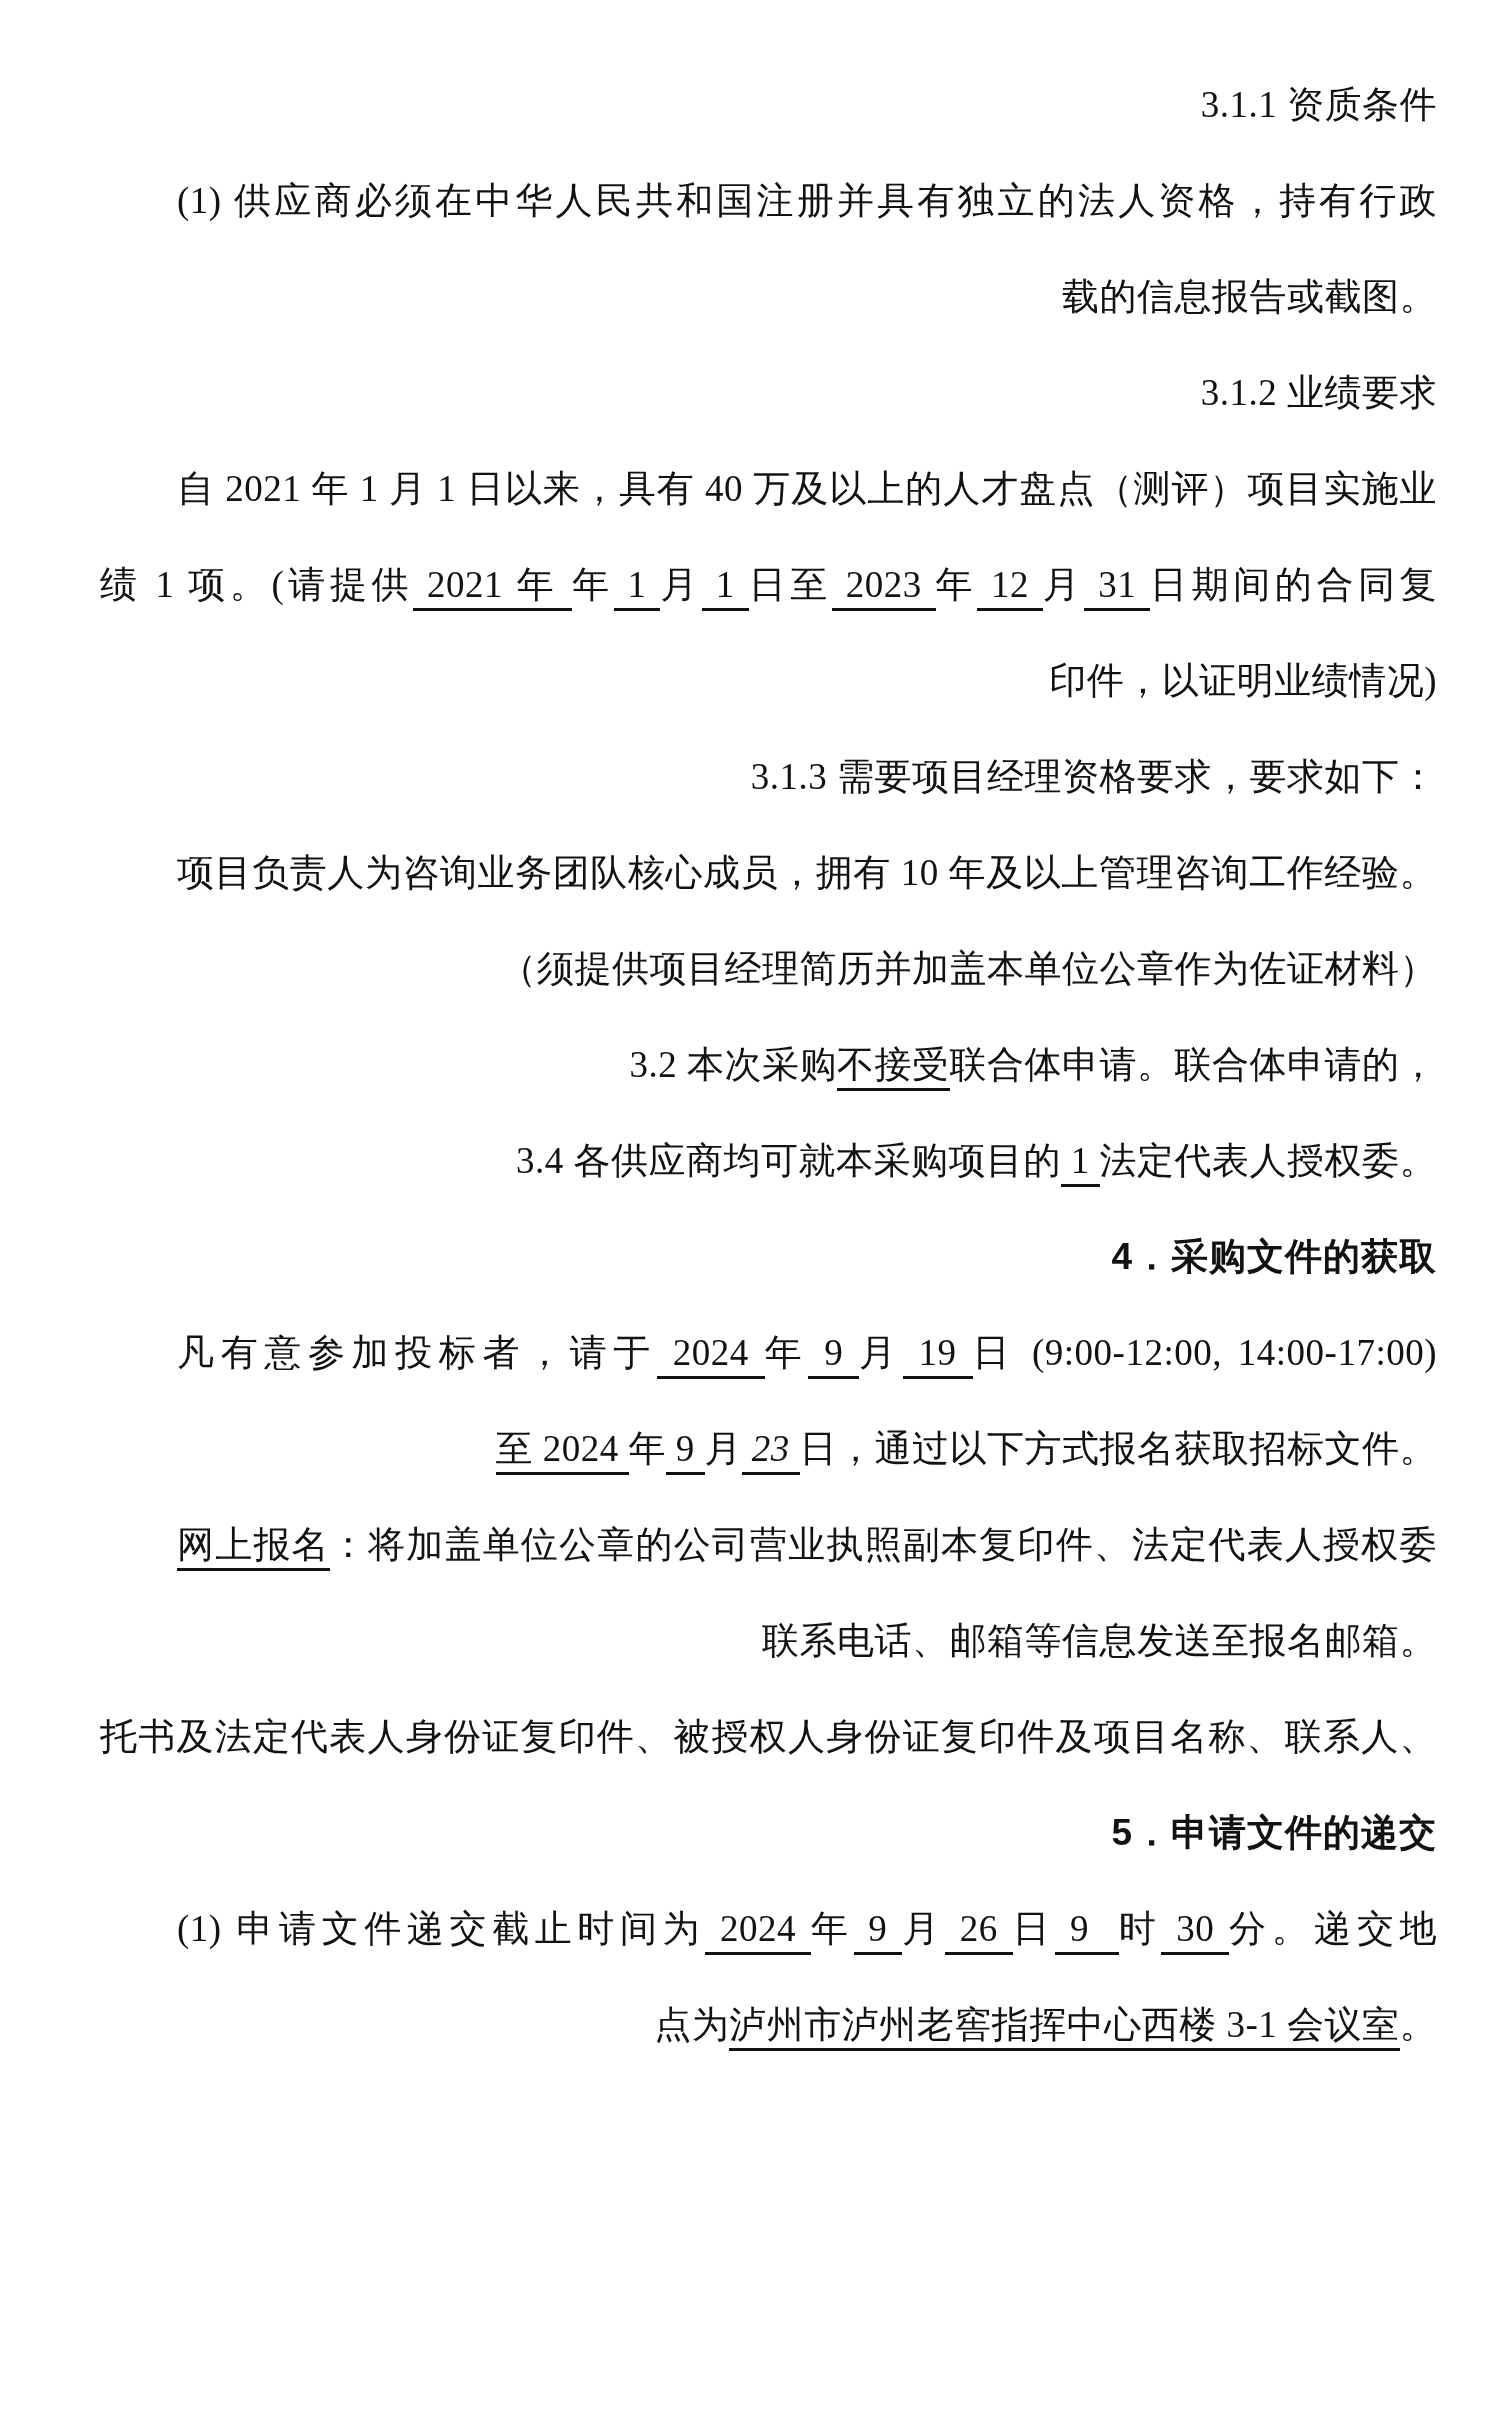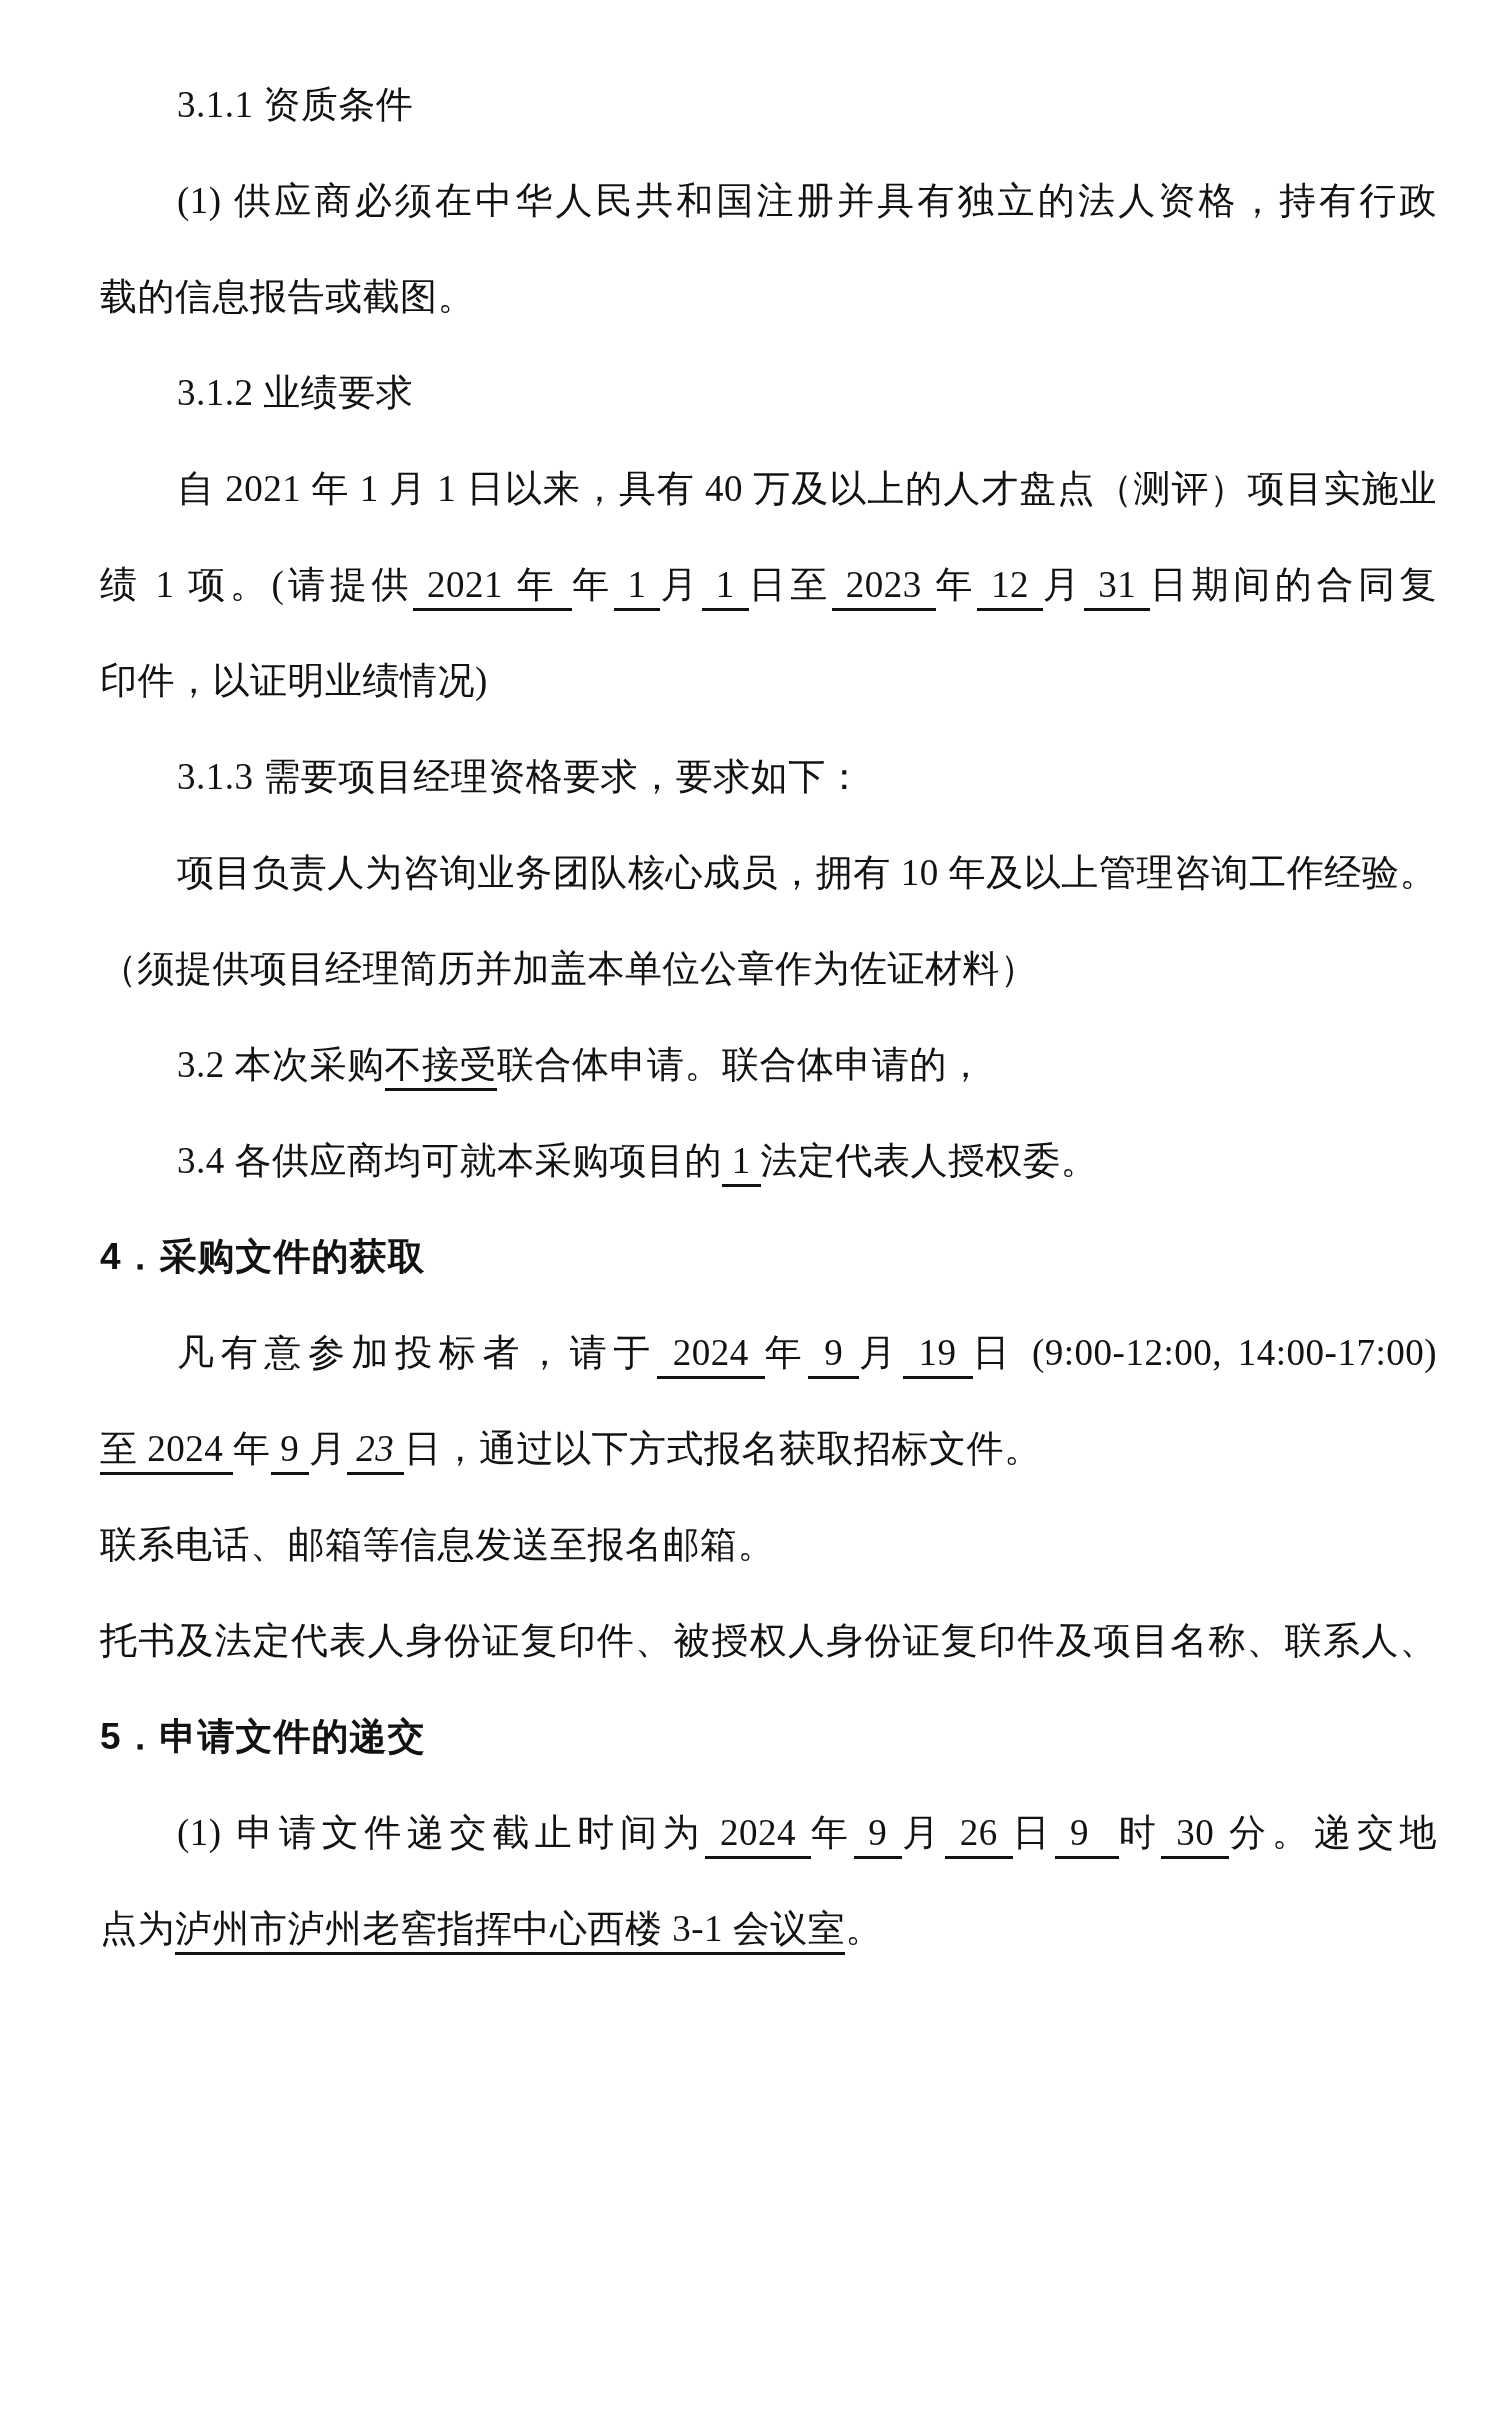--- a/index.html
+++ b/index.html
@@ -16,20 +16,21 @@
     padding: 57px 63px 0 100px;
     font-family: "Liberation Serif", serif;
     font-size: 37px;
     color: #121212;
     overflow: hidden;
   }
   .line {
     height: 96px;
     line-height: 96px;
     letter-spacing: 0.5px;
+    text-align: right;
   }
   .line.indent {
     padding-left: 77px;
   }
   .line.justify {
     text-align: justify;
     text-align-last: justify;
   }
   .line.bold {
     font-weight: 700;
@@ -53,18 +54,19 @@
     <div class="line justify"><span>绩 1 项。(请提供</span><span class="u" style="border-bottom-color: rgb(18, 18, 18);"> 2021 年 </span><span>年</span><span class="u" style="border-bottom-color: rgb(18, 18, 18);"> 1 </span><span>月</span><span class="u" style="border-bottom-color: rgb(18, 18, 18);"> 1 </span><span>日至</span><span class="u" style="border-bottom-color: rgb(18, 18, 18);"> 2023 </span><span>年</span><span class="u" style="border-bottom-color: rgb(18, 18, 18);"> 12 </span><span>月</span><span class="u" style="border-bottom-color: rgb(18, 18, 18);"> 31 </span><span>日期间的合同复</span></div>
     <div class="line"><span>印件，以证明业绩情况)</span></div>
     <div class="line indent"><span>3.1.3 需要项目经理资格要求，要求如下：</span></div>
     <div class="line indent justify"><span>项目负责人为咨询业务团队核心成员，拥有 10 年及以上管理咨询工作经验。</span></div>
     <div class="line"><span>（须提供项目经理简历并加盖本单位公章作为佐证材料）</span></div>
     <div class="line indent"><span>3.2 本次采购</span><span class="u" style="border-bottom-color: rgb(18, 18, 18);">不接受</span><span>联合体申请。联合体申请的，</span></div>
     <div class="line indent"><span>3.4 各供应商均可就本采购项目的</span><span class="u" style="border-bottom-color: rgb(18, 18, 18);"> 1 </span><span>法定代表人授权委。</span></div>
     <div class="line bold"><span>4．采购文件的获取</span></div>
     <div class="line indent justify"><span>凡有意参加投标者，请于</span><span class="u" style="border-bottom-color: rgb(18, 18, 18);"> 2024 </span><span>年</span><span class="u" style="border-bottom-color: rgb(18, 18, 18);"> 9 </span><span>月</span><span class="u" style="border-bottom-color: rgb(18, 18, 18);"> 19 </span><span>日 (9:00-12:00, 14:00-17:00)</span></div>
     <div class="line"><span class="u" style="border-bottom-color: rgb(18, 18, 18);">至 2024 </span><span>年</span><span class="u" style="border-bottom-color: rgb(18, 18, 18);"> 9 </span><span>月</span><span class="u" style="border-bottom-color: rgb(18, 18, 18); font-style: italic;"> 23 </span><span>日，通过以下方式报名获取招标文件。</span></div>
+    <div class="line indent justify"><span class="u" style="border-bottom-color: rgb(18, 18, 18);">网上报名</span><span>：将加盖单位公章的公司营业执照副本复印件、法定代表人授权委</span></div>
     <div class="line"><span>联系电话、邮箱等信息发送至报名邮箱。</span></div>
     <div class="line justify"><span>托书及法定代表人身份证复印件、被授权人身份证复印件及项目名称、联系人、</span></div>
     <div class="line bold"><span>5．申请文件的递交</span></div>
     <div class="line indent justify"><span>(1) 申请文件递交截止时间为</span><span class="u" style="border-bottom-color: rgb(18, 18, 18);"> 2024 </span><span>年</span><span class="u" style="border-bottom-color: rgb(18, 18, 18);"> 9 </span><span>月</span><span class="u" style="border-bottom-color: rgb(18, 18, 18);"> 26 </span><span>日</span><span class="u" style="border-bottom-color: rgb(18, 18, 18);"> 9 &nbsp;</span><span>时</span><span class="u" style="border-bottom-color: rgb(18, 18, 18);"> 30 </span><span>分。递交地</span></div>
     <div class="line"><span>点为</span><span class="u" style="border-bottom-color: rgb(18, 18, 18);">泸州市泸州老窖指挥中心西楼 3-1 会议室</span><span>。</span></div>
   </div>
 
 </body></html>

